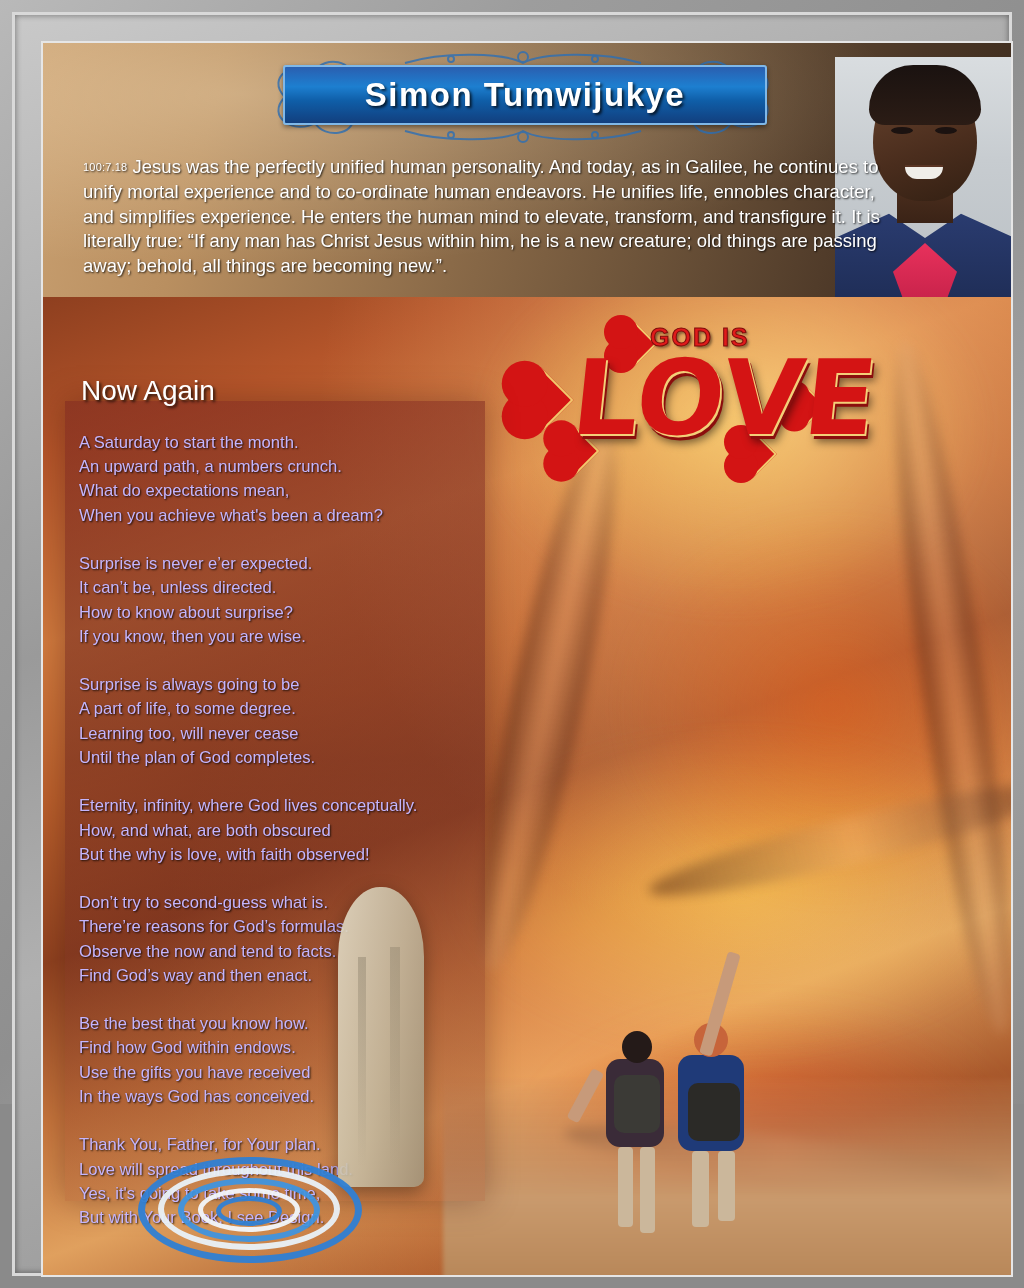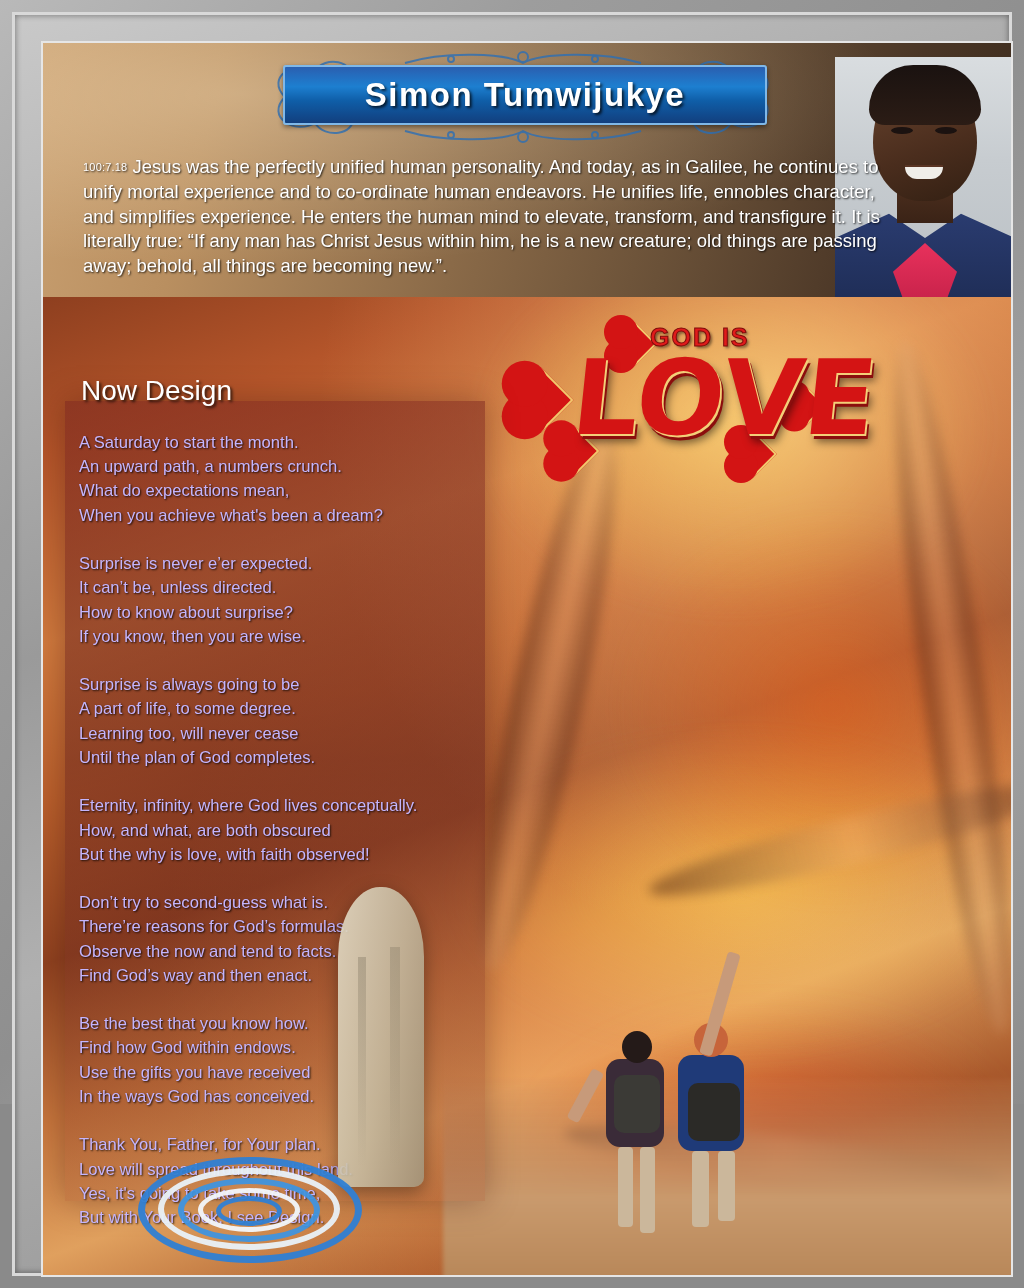--- a/index.html
+++ b/index.html
@@ -395,21 +395,21 @@
           <div class="heart hA"></div>
           <div class="heart hB"></div>
           <div class="heart hC"></div>
           <div class="heart hD"></div>
           <div class="heart hE"></div>
           <div id="god-is">GOD IS</div>
           <div id="love-word">LOVE</div>
         </div>
 
         <div id="poem-panel"></div>
-        <div id="poem-title">Now Design</div>
+        <div id="poem-title">Now Again</div>
         <div id="poem-body">A Saturday to start the month.
 An upward path, a numbers crunch.
 What do expectations mean,
 When you achieve what's been a dream?
 
 Surprise is never e’er expected.
 It can’t be, unless directed.
 How to know about surprise?
 If you know, then you are wise.
 

